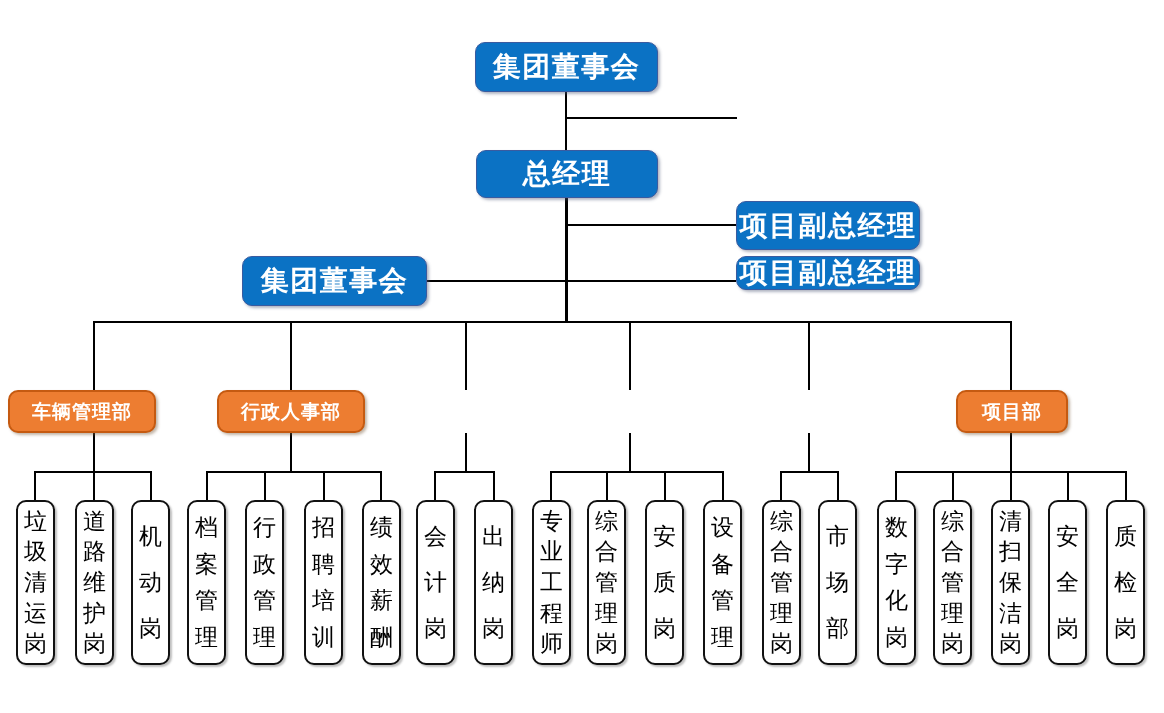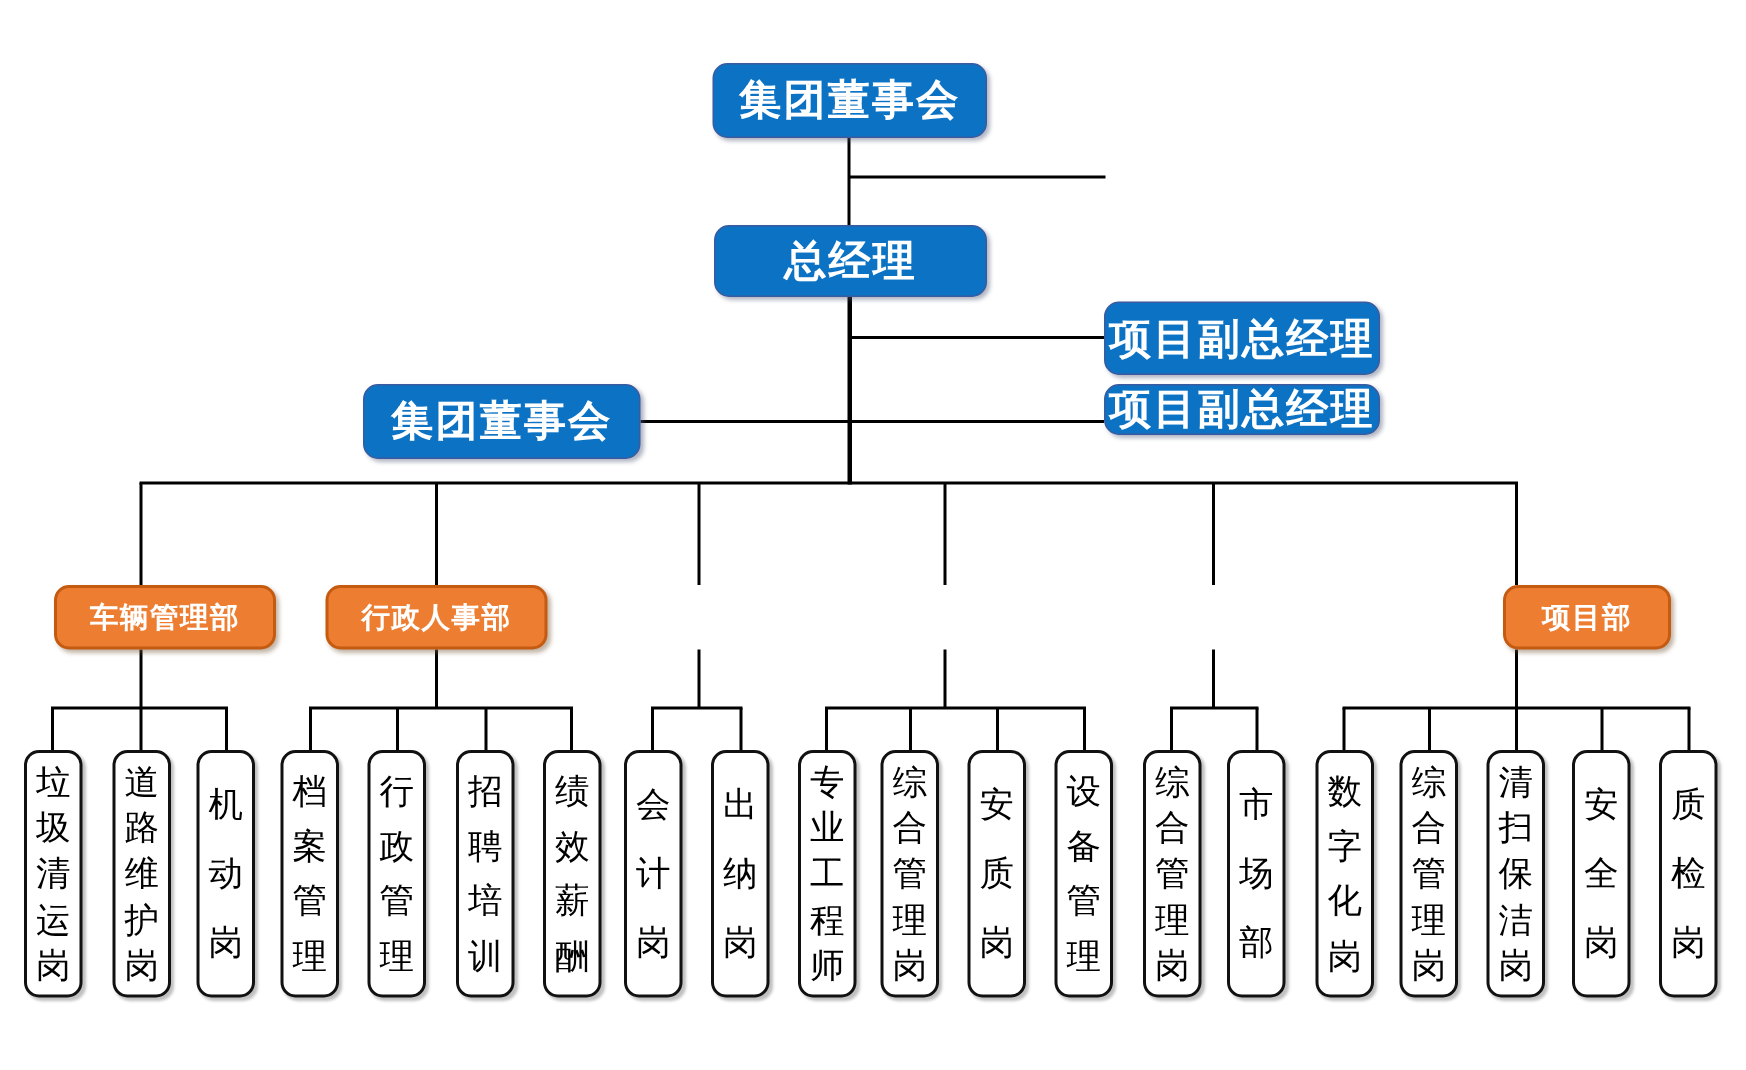--- a/index.html
+++ b/index.html
@@ -110,27 +110,27 @@
   <div class="node exec" style="left:736px;top:201px;width:184px;height:49px;">
     <span>项目副总经理</span>
   </div>
   <div class="node exec" style="left:736px;top:256px;width:184px;height:34px;">
     <span>项目副总经理</span>
   </div>
   <div class="node exec" style="left:242px;top:256px;width:185px;height:50px;">
     <span>集团董事会</span>
   </div>
 
-  <div class="node dept" style="left:36px;top:390px;width:148px;height:43px;">
+  <div class="node dept" style="left:8px;top:390px;width:148px;height:43px;">
     <span>车辆管理部</span>
   </div>
   <div class="node dept" style="left:217px;top:390px;width:148px;height:43px;">
     <span>行政人事部</span>
   </div>
-  <div class="node dept" style="left:956px;top:390px;width:112px;height:43px;margin-left:46px;">
+  <div class="node dept" style="left:956px;top:390px;width:112px;height:43px;">
     <span>项目部</span>
   </div>
 
   <div class="node post" style="left:16px;top:500px;width:39px;height:165px;">
     <span class="vlabel">
         <span>垃</span>
         <span>圾</span>
         <span>清</span>
         <span>运</span>
         <span>岗</span>

